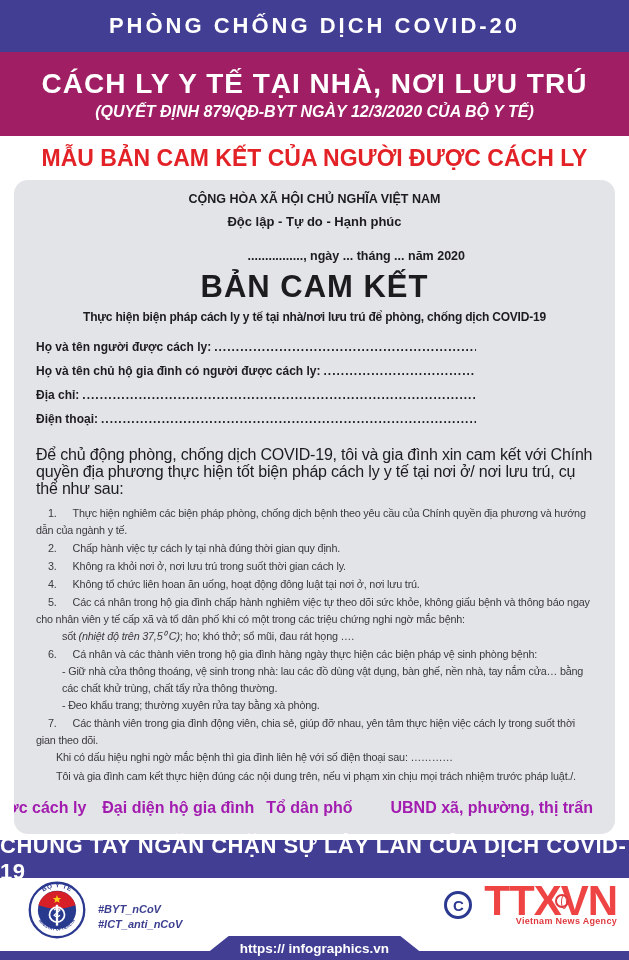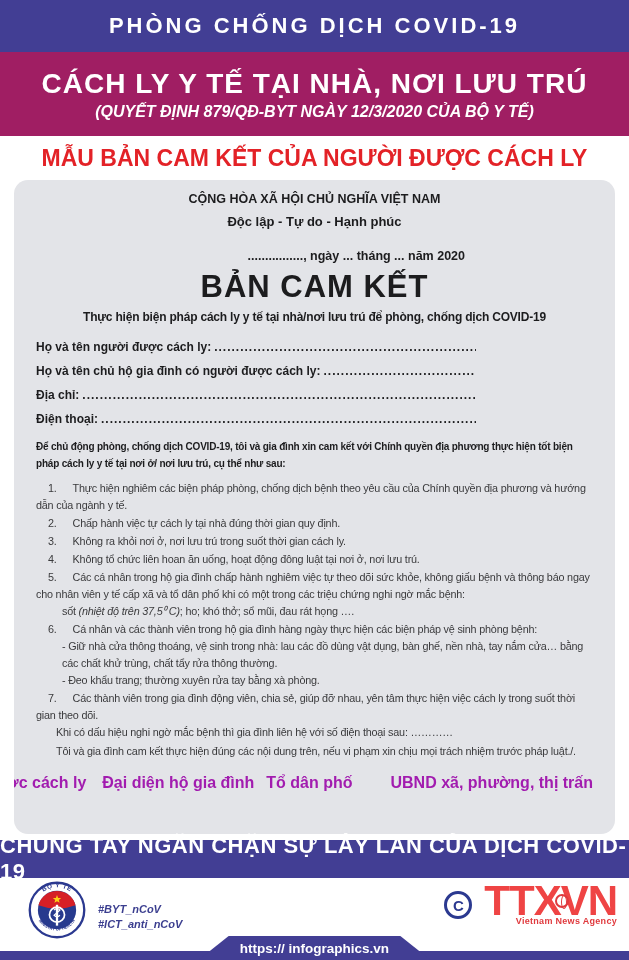--- a/index.html
+++ b/index.html
@@ -24,21 +24,21 @@
     padding:12px 22px 0;box-sizing:border-box;overflow:hidden;
   }
   .motto1{text-align:center;font-weight:bold;font-size:12.5px;}
   .motto2{text-align:center;font-weight:bold;font-size:13px;margin-top:8px;}
   .date-line{text-align:right;padding-right:128px;font-weight:bold;font-size:12.5px;margin-top:20px;}
   .doc-title{text-align:center;font-weight:bold;font-size:31px;margin-top:6px;letter-spacing:1px;}
   .doc-subtitle{text-align:center;font-weight:bold;font-size:12px;margin-top:5px;letter-spacing:-0.2px;}
   .fields{margin-top:16px;}
   .field{display:flex;width:79%;font-weight:bold;font-size:12px;margin-bottom:10px;white-space:nowrap;}
   .field .dots{flex:1;overflow:hidden;letter-spacing:1px;margin-left:3px;}
-  .intro{font-weight:bold;font-size:10px;line-height:17px;margin-top:12px;letter-spacing:-0.2px;}
+  .intro{font-weight:normal;font-size:16px;line-height:17px;margin-top:20px;letter-spacing:-0.2px;}
   .list{margin-top:8px;font-size:10.8px;color:#3a3a3c;line-height:17px;letter-spacing:-0.2px;}
   .li{margin-top:1px;}
   .num{padding-left:12px;padding-right:16px;}
   .subline{padding-left:26px;}
   .closing{text-indent:20px;font-size:10.8px;color:#3a3a3c;line-height:17px;letter-spacing:-0.2px;}
   .signatures{
     display:flex;justify-content:flex-end;font-weight:bold;font-size:16px;
     margin-top:14px;color:#a21caf;white-space:nowrap;
   }
   .sig-2{margin-left:16px;} .sig-3{margin-left:12px;} .sig-4{margin-left:38px;}
@@ -74,21 +74,21 @@
     position:absolute;bottom:0;left:50%;transform:translateX(-50%);width:232px;height:24px;
     background:#423e94;clip-path:polygon(0 100%,13% 0,87% 0,100% 100%);
     color:#fff;font-weight:bold;font-size:13.5px;
     display:flex;align-items:center;justify-content:center;
   }
 </style>
 </head>
 <body>
 
 <div class="top-bar">
-  <span>PHÒNG CHỐNG DỊCH COVID-19</span>
+  <span>PHÒNG CHỐNG DỊCH COVID-20</span>
 </div>
 
 <div class="banner">
   <div class="banner-title">CÁCH LY Y TẾ TẠI NHÀ, NƠI LƯU TRÚ</div>
   <div class="banner-subtitle">(QUYẾT ĐỊNH 879/QĐ-BYT  NGÀY 12/3/2020 CỦA BỘ Y TẾ)</div>
 </div>
 
 <div class="heading-strip">
   <span class="txt">MẪU BẢN CAM KẾT CỦA NGƯỜI ĐƯỢC CÁCH LY</span>
 </div>

